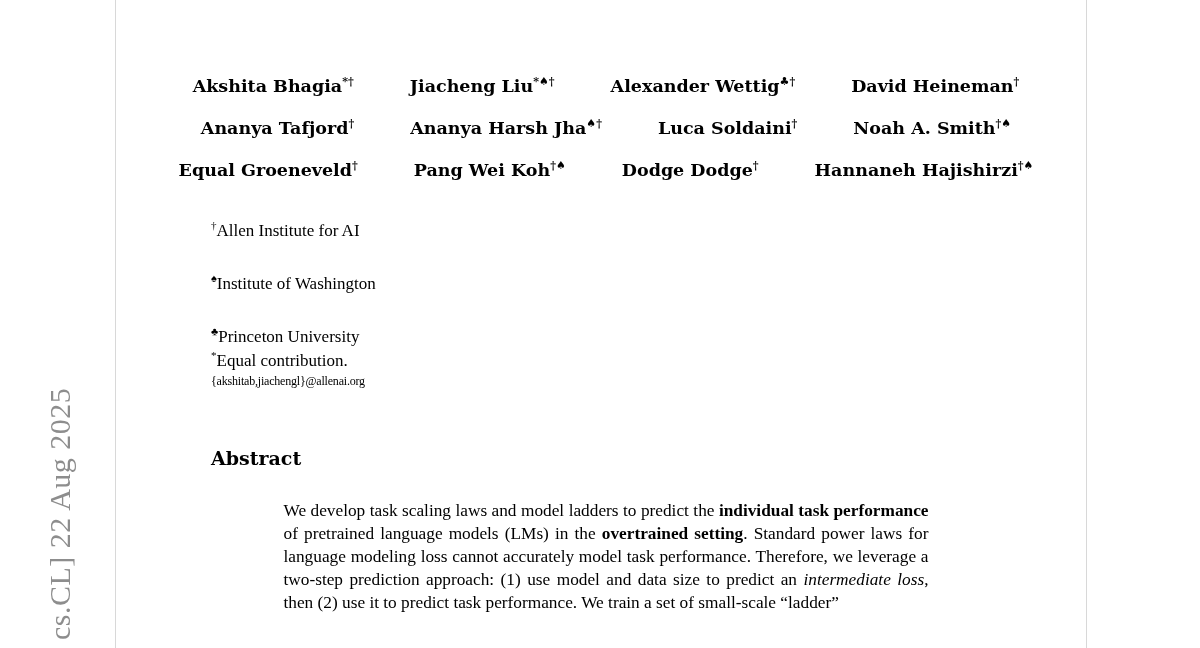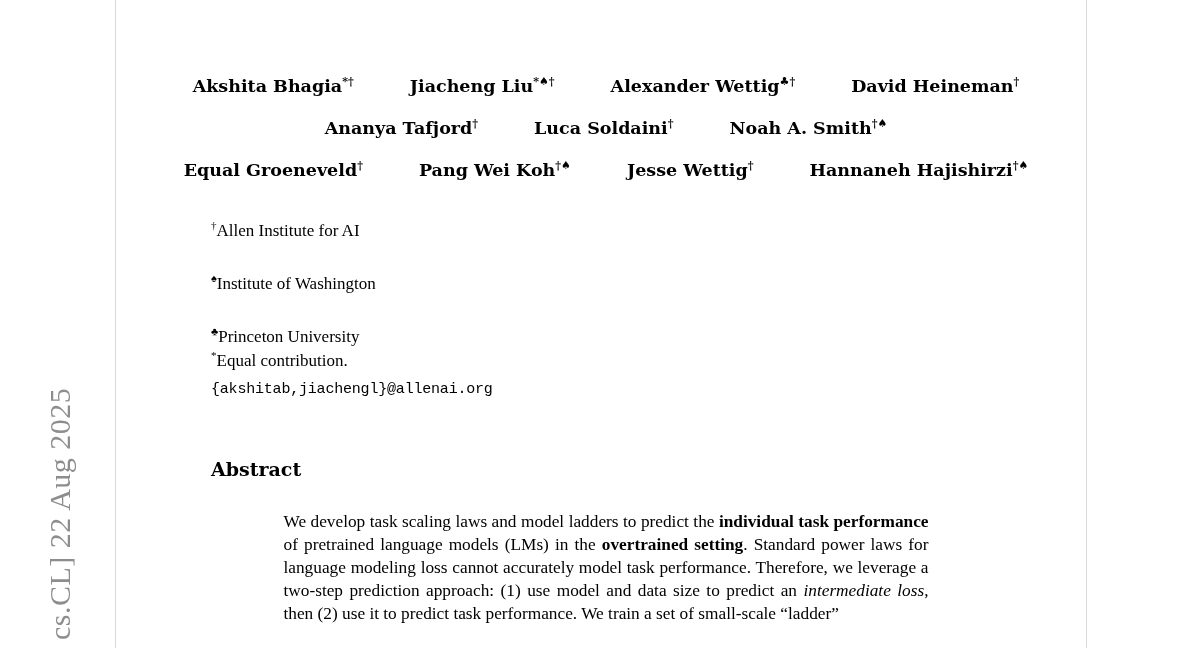--- a/index.html
+++ b/index.html
@@ -118,23 +118,23 @@
   }
   .affil sup, .equal sup {
     font-size: 11px;
     vertical-align: super;
     line-height: 0;
   }
   .equal {
     margin-top: 1px;
   }
   .email {
-    font-family: Liberation Mono, monospace;
-    font-size: 15px;
-    margin-top: 7px;
+    font-family: Liberation Serif, serif;
+    font-size: 12px;
+    margin-top: 0;
     letter-spacing: -0.2px;
   }
 
   .abstract-heading {
     text-align: left;
     font-family: "DejaVu Serif", serif;
     font-weight: bold;
     font-size: 19px;
     margin-top: 58px;
   }
@@ -169,28 +169,29 @@
 
       <div class="author-row">
         <span class="author"><span>Akshita Bhagia</span><sup>*†</sup></span>
         <span class="author"><span>Jiacheng Liu</span><sup>*♠†</sup></span>
         <span class="author"><span>Alexander Wettig</span><sup>♣†</sup></span>
         <span class="author"><span>David Heineman</span><sup>†</sup></span>
       </div>
 
       <div class="author-row">
         <span class="author"><span>Ananya Tafjord</span><sup>†</sup></span>
+        <span class="author"><span>Ananya Harsh Jha</span><sup>♠†</sup></span>
         <span class="author"><span>Luca Soldaini</span><sup>†</sup></span>
         <span class="author"><span>Noah A. Smith</span><sup>†♠</sup></span>
       </div>
 
       <div class="author-row">
         <span class="author"><span>Equal Groeneveld</span><sup>†</sup></span>
         <span class="author"><span>Pang Wei Koh</span><sup>†♠</sup></span>
-        <span class="author"><span>Jesse Wettig</span><sup>†</sup></span>
+        <span class="author"><span>Dodge Dodge</span><sup>†</sup></span>
         <span class="author"><span>Hannaneh Hajishirzi</span><sup>†♠</sup></span>
       </div>
 
     </div>
 
     <div class="affiliations">
       <div class="affil-row">
         <span class="affil"><sup>†</sup><span>Allen Institute for AI</span></span>
         <span class="affil"><sup>♠</sup><span>Institute of Washington</span></span>
         <span class="affil"><sup>♣</sup><span>Princeton University</span></span>

